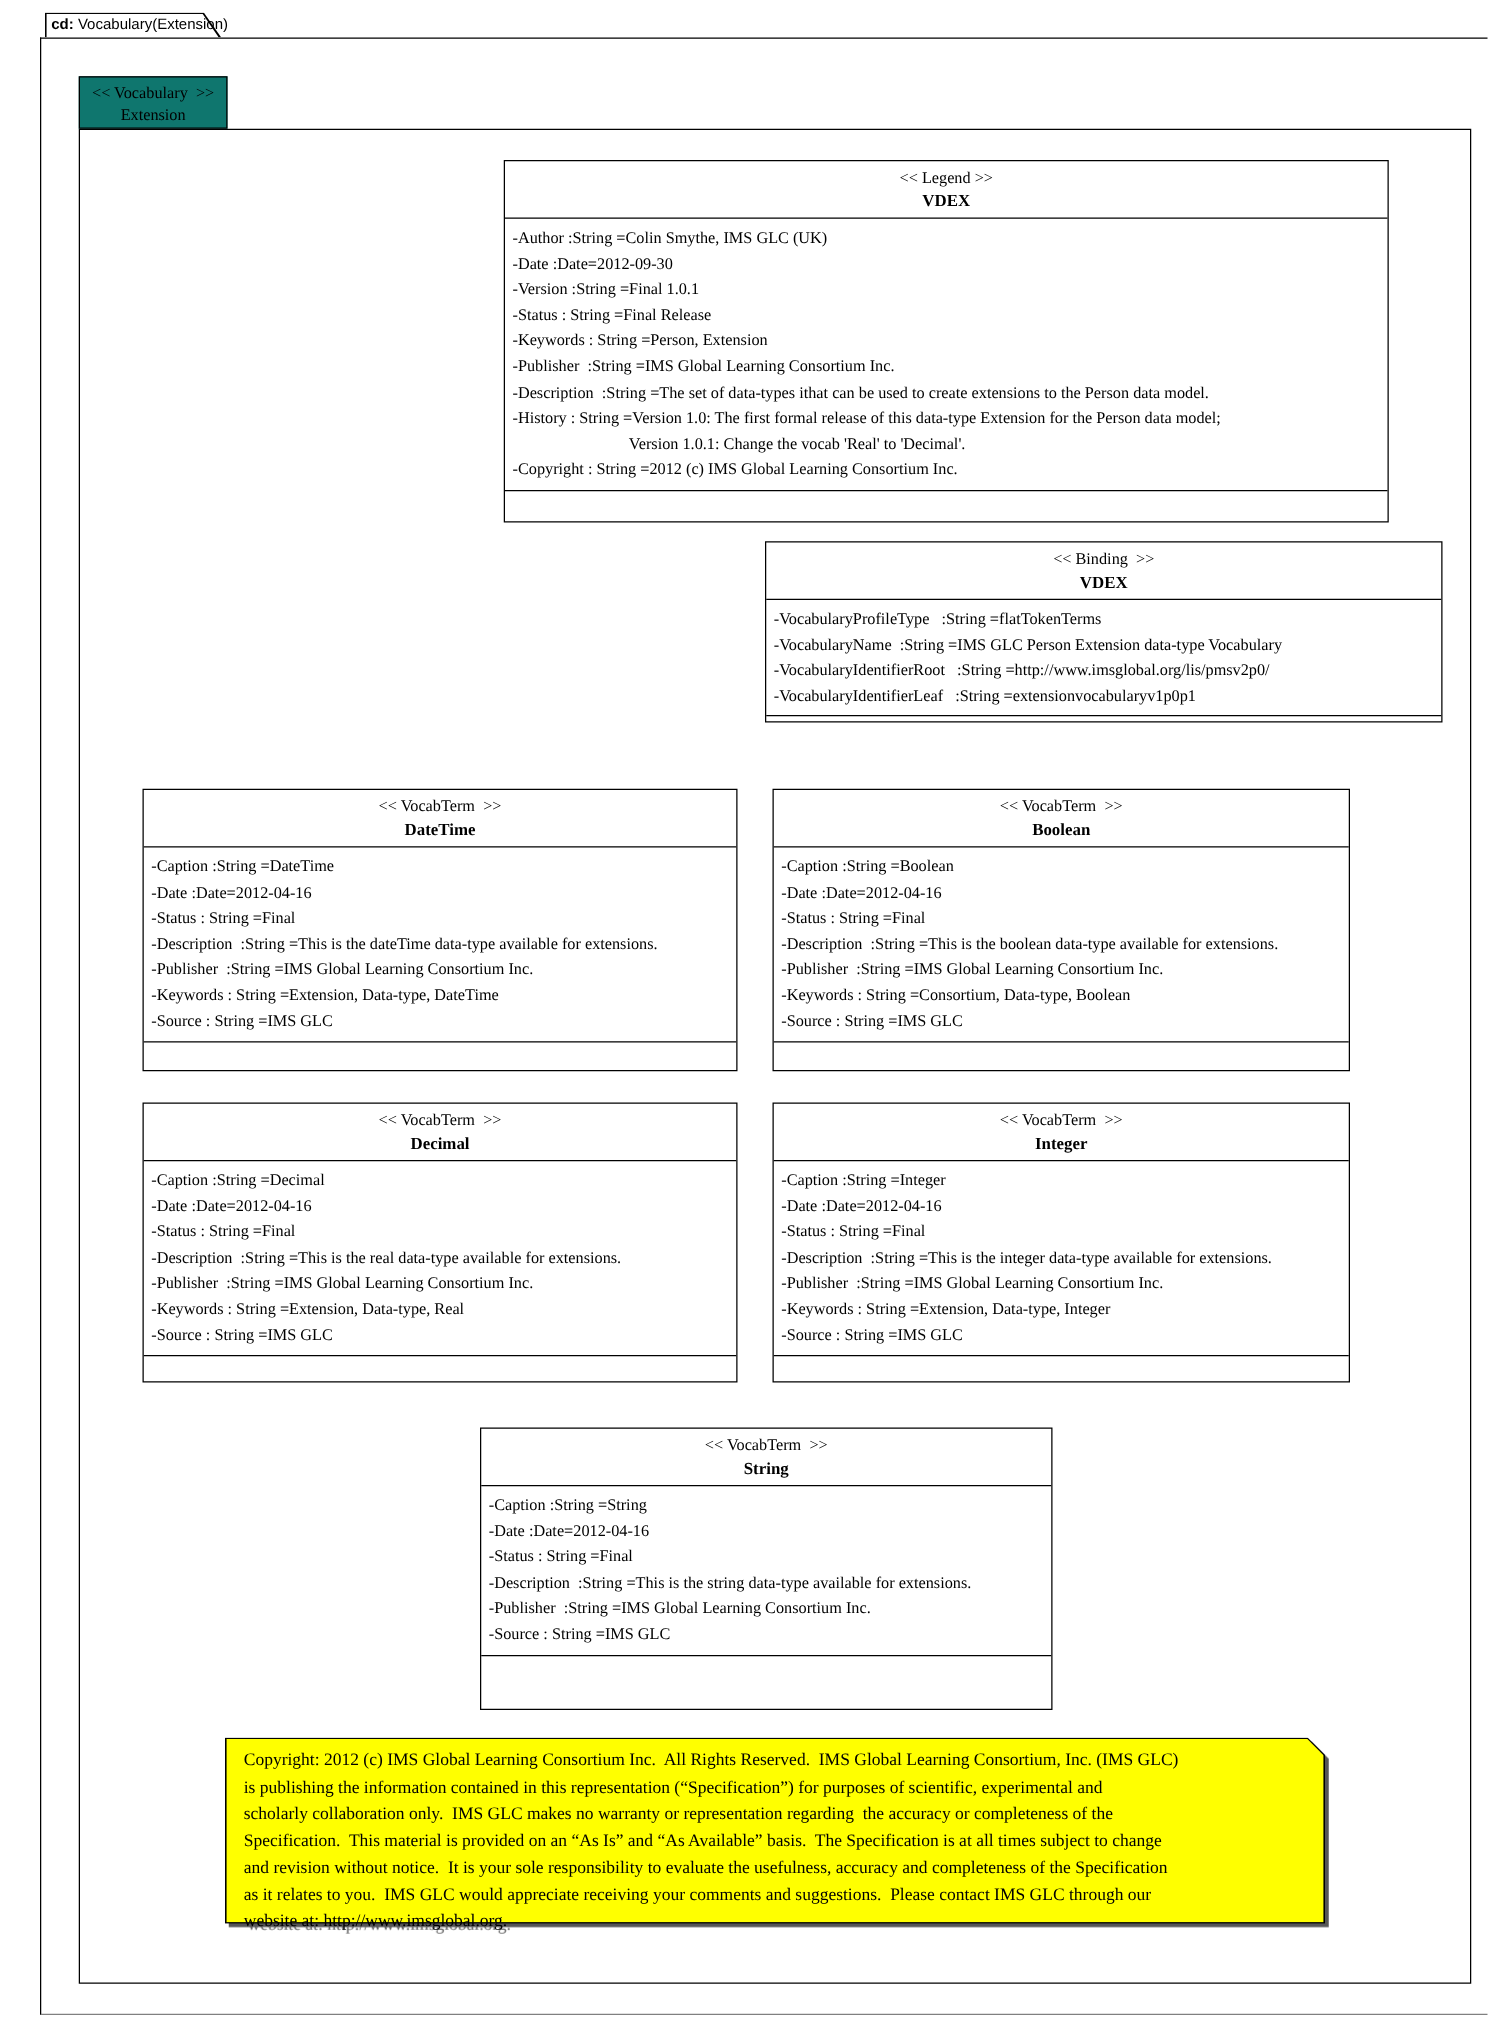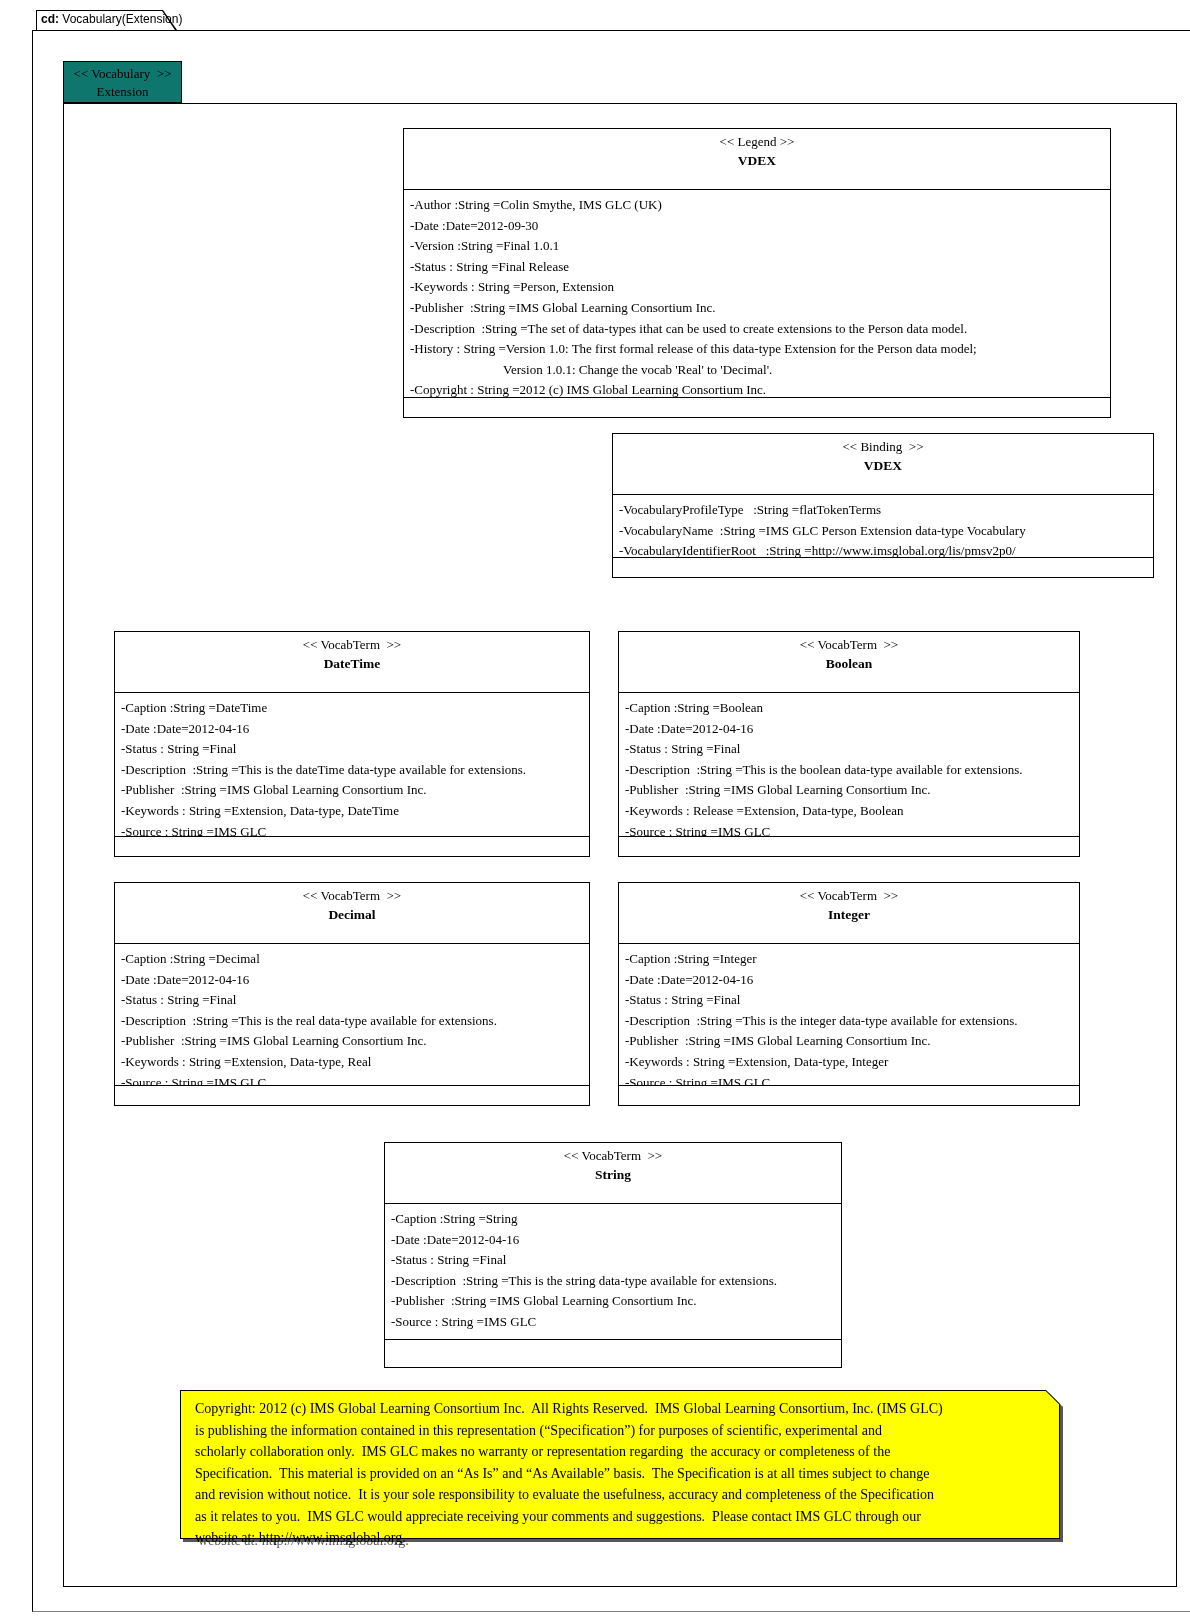--- a/index.html
+++ b/index.html
@@ -21,21 +21,21 @@
   #tab .tab-text b{font-weight:bold;}
 
   
   #frame-label{position:absolute;left:40px;top:61px;width:119px;height:42px;background:#0f766e;
                border:1px solid #000;text-align:center;z-index:3;padding-top:3px;box-sizing:border-box;}
   #frame-label div{font-size:13px;line-height:18px;white-space:pre;}
   #frame-rect{position:absolute;left:40px;top:103px;width:1112px;height:1482px;border:1px solid #000;}
 
   
   .uml-box{position:absolute;border:1px solid #000;background:#fff;box-sizing:border-box;
-           display:flex;flex-direction:column;z-index:2;gap:15px;}
+           display:flex;flex-direction:column;z-index:2;}
   .hdr{padding:4px 2px 4px;text-align:center;}
   .stereo{font-size:13px;line-height:18px;white-space:pre;}
   .cname{font-size:13.5px;line-height:19px;font-weight:bold;white-space:pre;}
   .attrs{border-top:1px solid #000;border-bottom:1px solid #000;padding:5px 6px 6px;overflow:hidden;}
   .attr{font-size:13px;line-height:20.6px;white-space:pre;}
   .attr.indent{padding-left:93px;}
   .ops{flex:1;min-height:4px;}
 
   #box-legend  {left:380px;top:128px;width:708px;height:290px;}
   #box-binding {left:589px;top:433px;width:542px;height:145px;}
@@ -130,21 +130,21 @@
     <div class="hdr">
       <div class="stereo">&lt;&lt; VocabTerm  &gt;&gt;</div>
       <div class="cname">Boolean</div>
     </div>
     <div class="attrs">
       <div class="attr">-Caption :String =Boolean</div>
       <div class="attr">-Date :Date=2012-04-16</div>
       <div class="attr">-Status : String =Final</div>
       <div class="attr">-Description  :String =This is the boolean data-type available for extensions.</div>
       <div class="attr">-Publisher  :String =IMS Global Learning Consortium Inc.</div>
-      <div class="attr">-Keywords : Release =Extension, Data-type, Boolean</div>
+      <div class="attr">-Keywords : String =Consortium, Data-type, Boolean</div>
       <div class="attr">-Source : String =IMS GLC</div>
     </div>
     <div class="ops"></div>
   </div>
 
   <div id="box-decimal" class="uml-box">
     <div class="hdr">
       <div class="stereo">&lt;&lt; VocabTerm  &gt;&gt;</div>
       <div class="cname">Decimal</div>
     </div>

